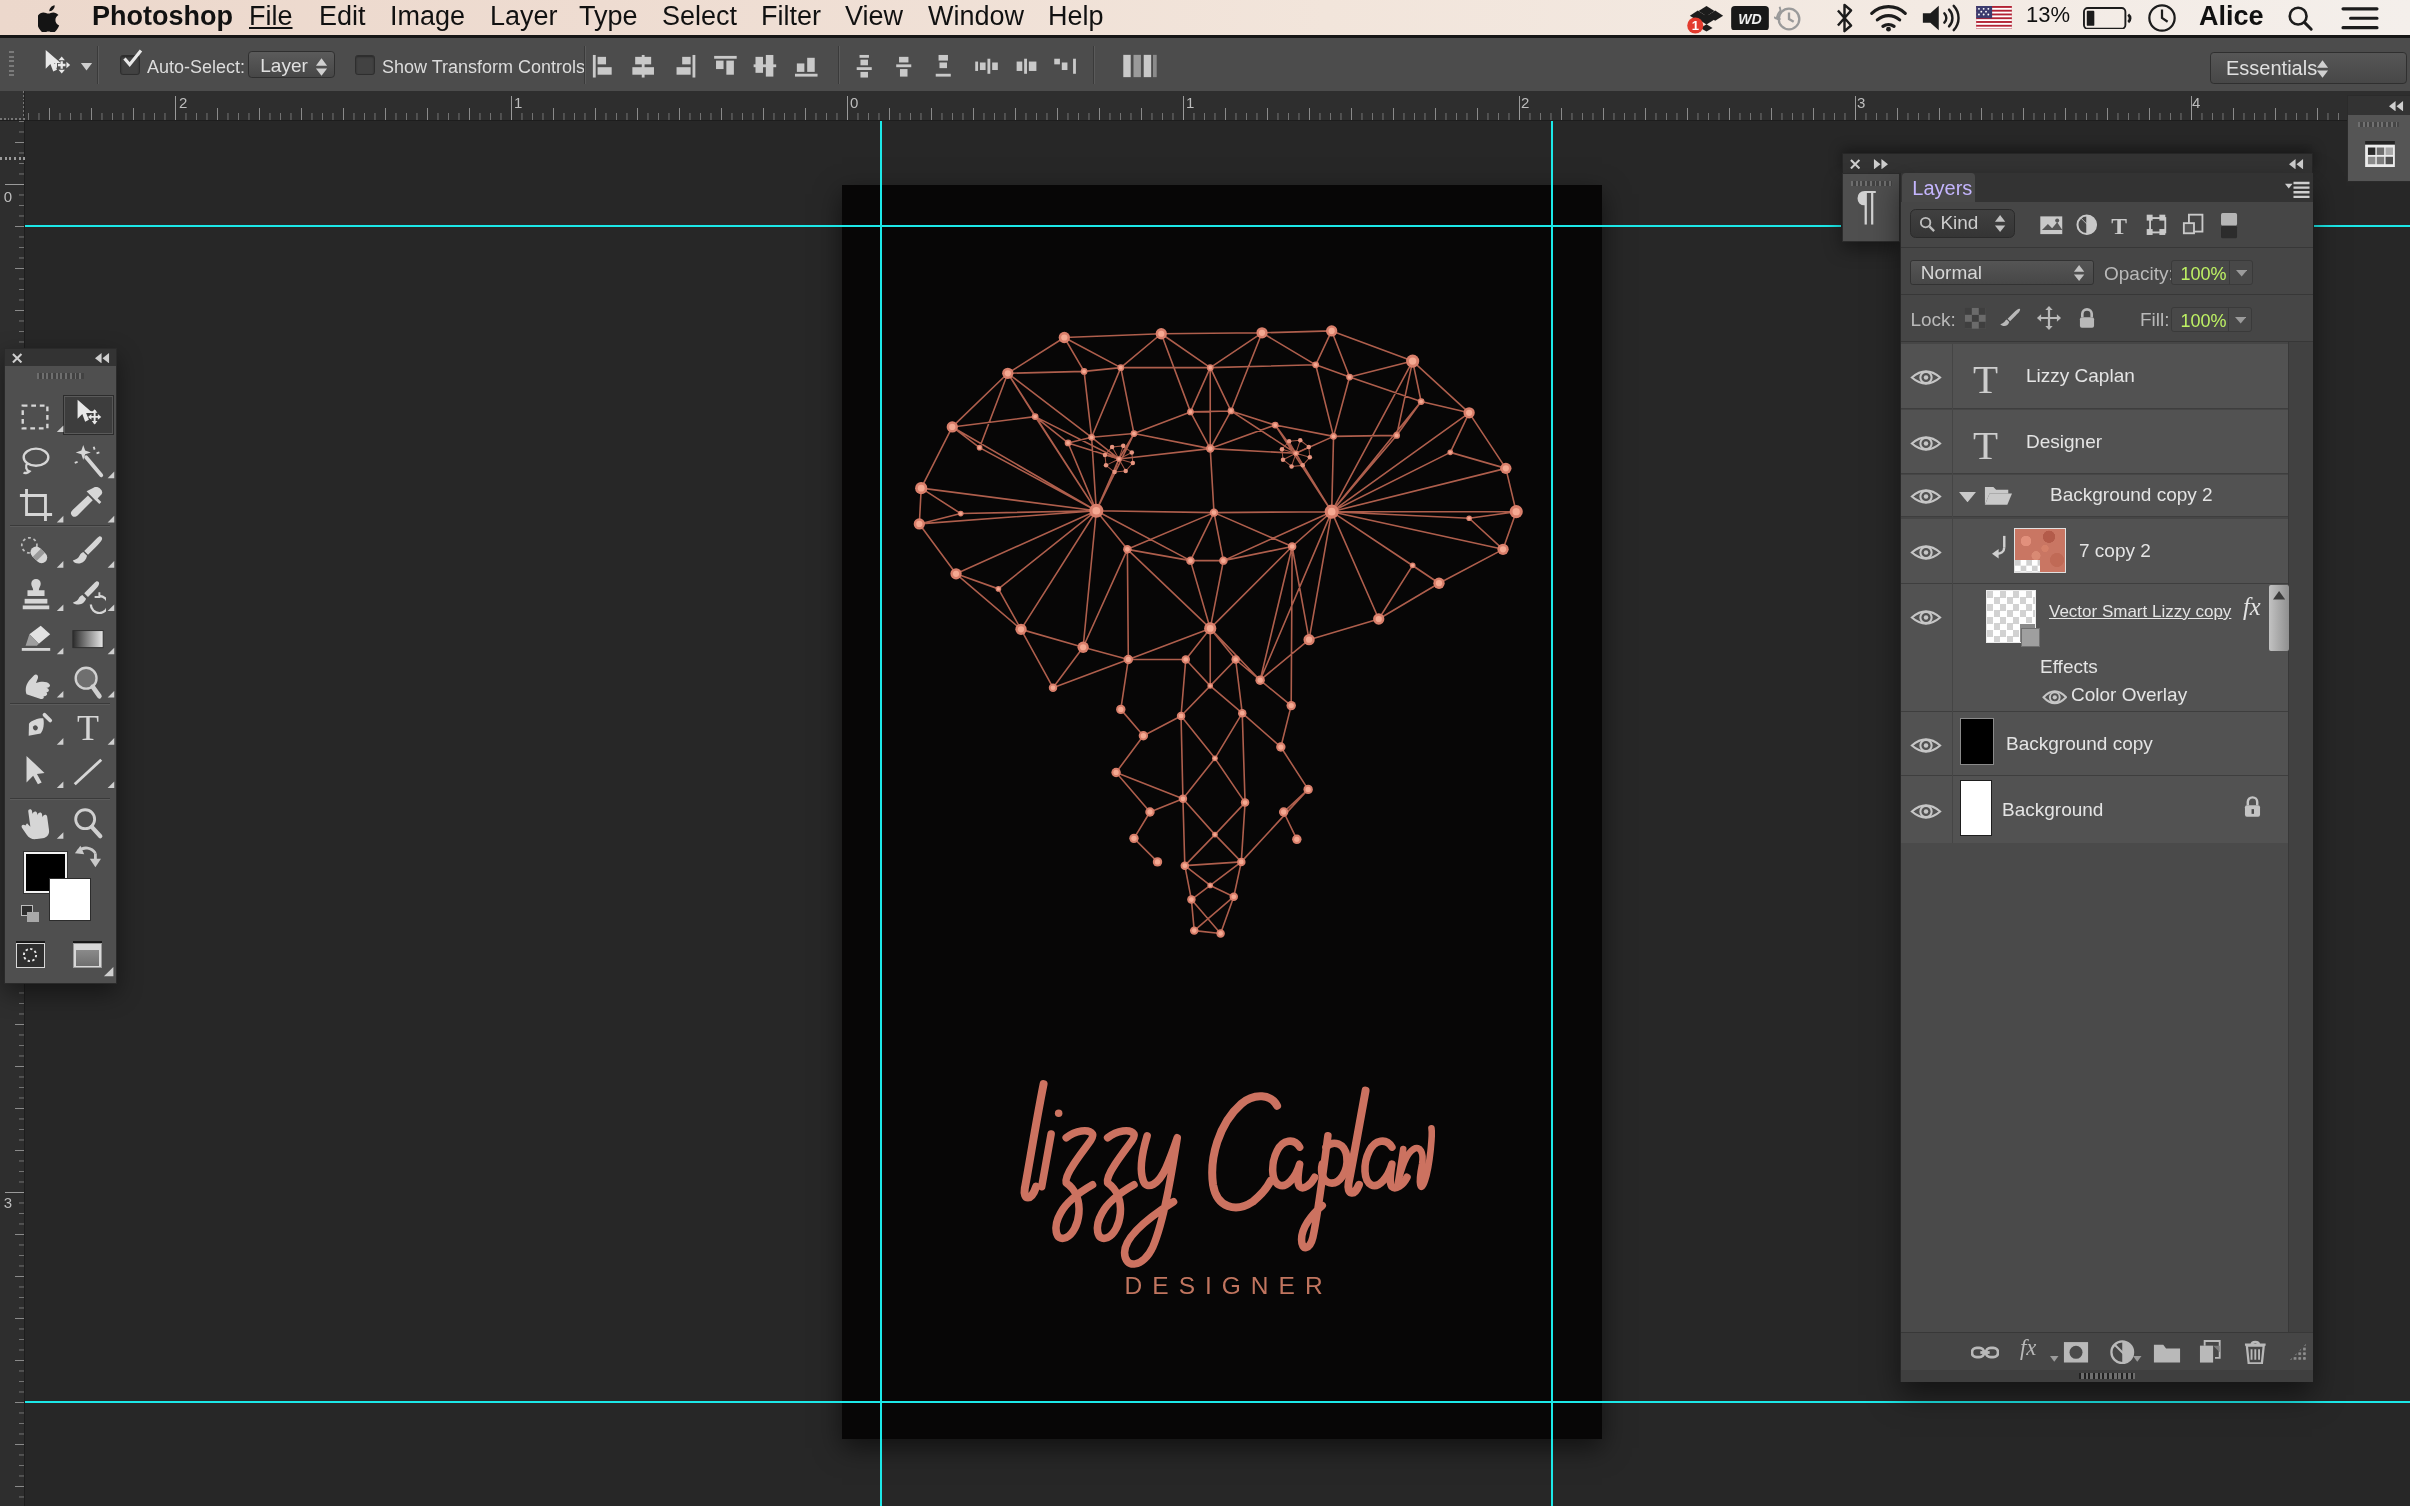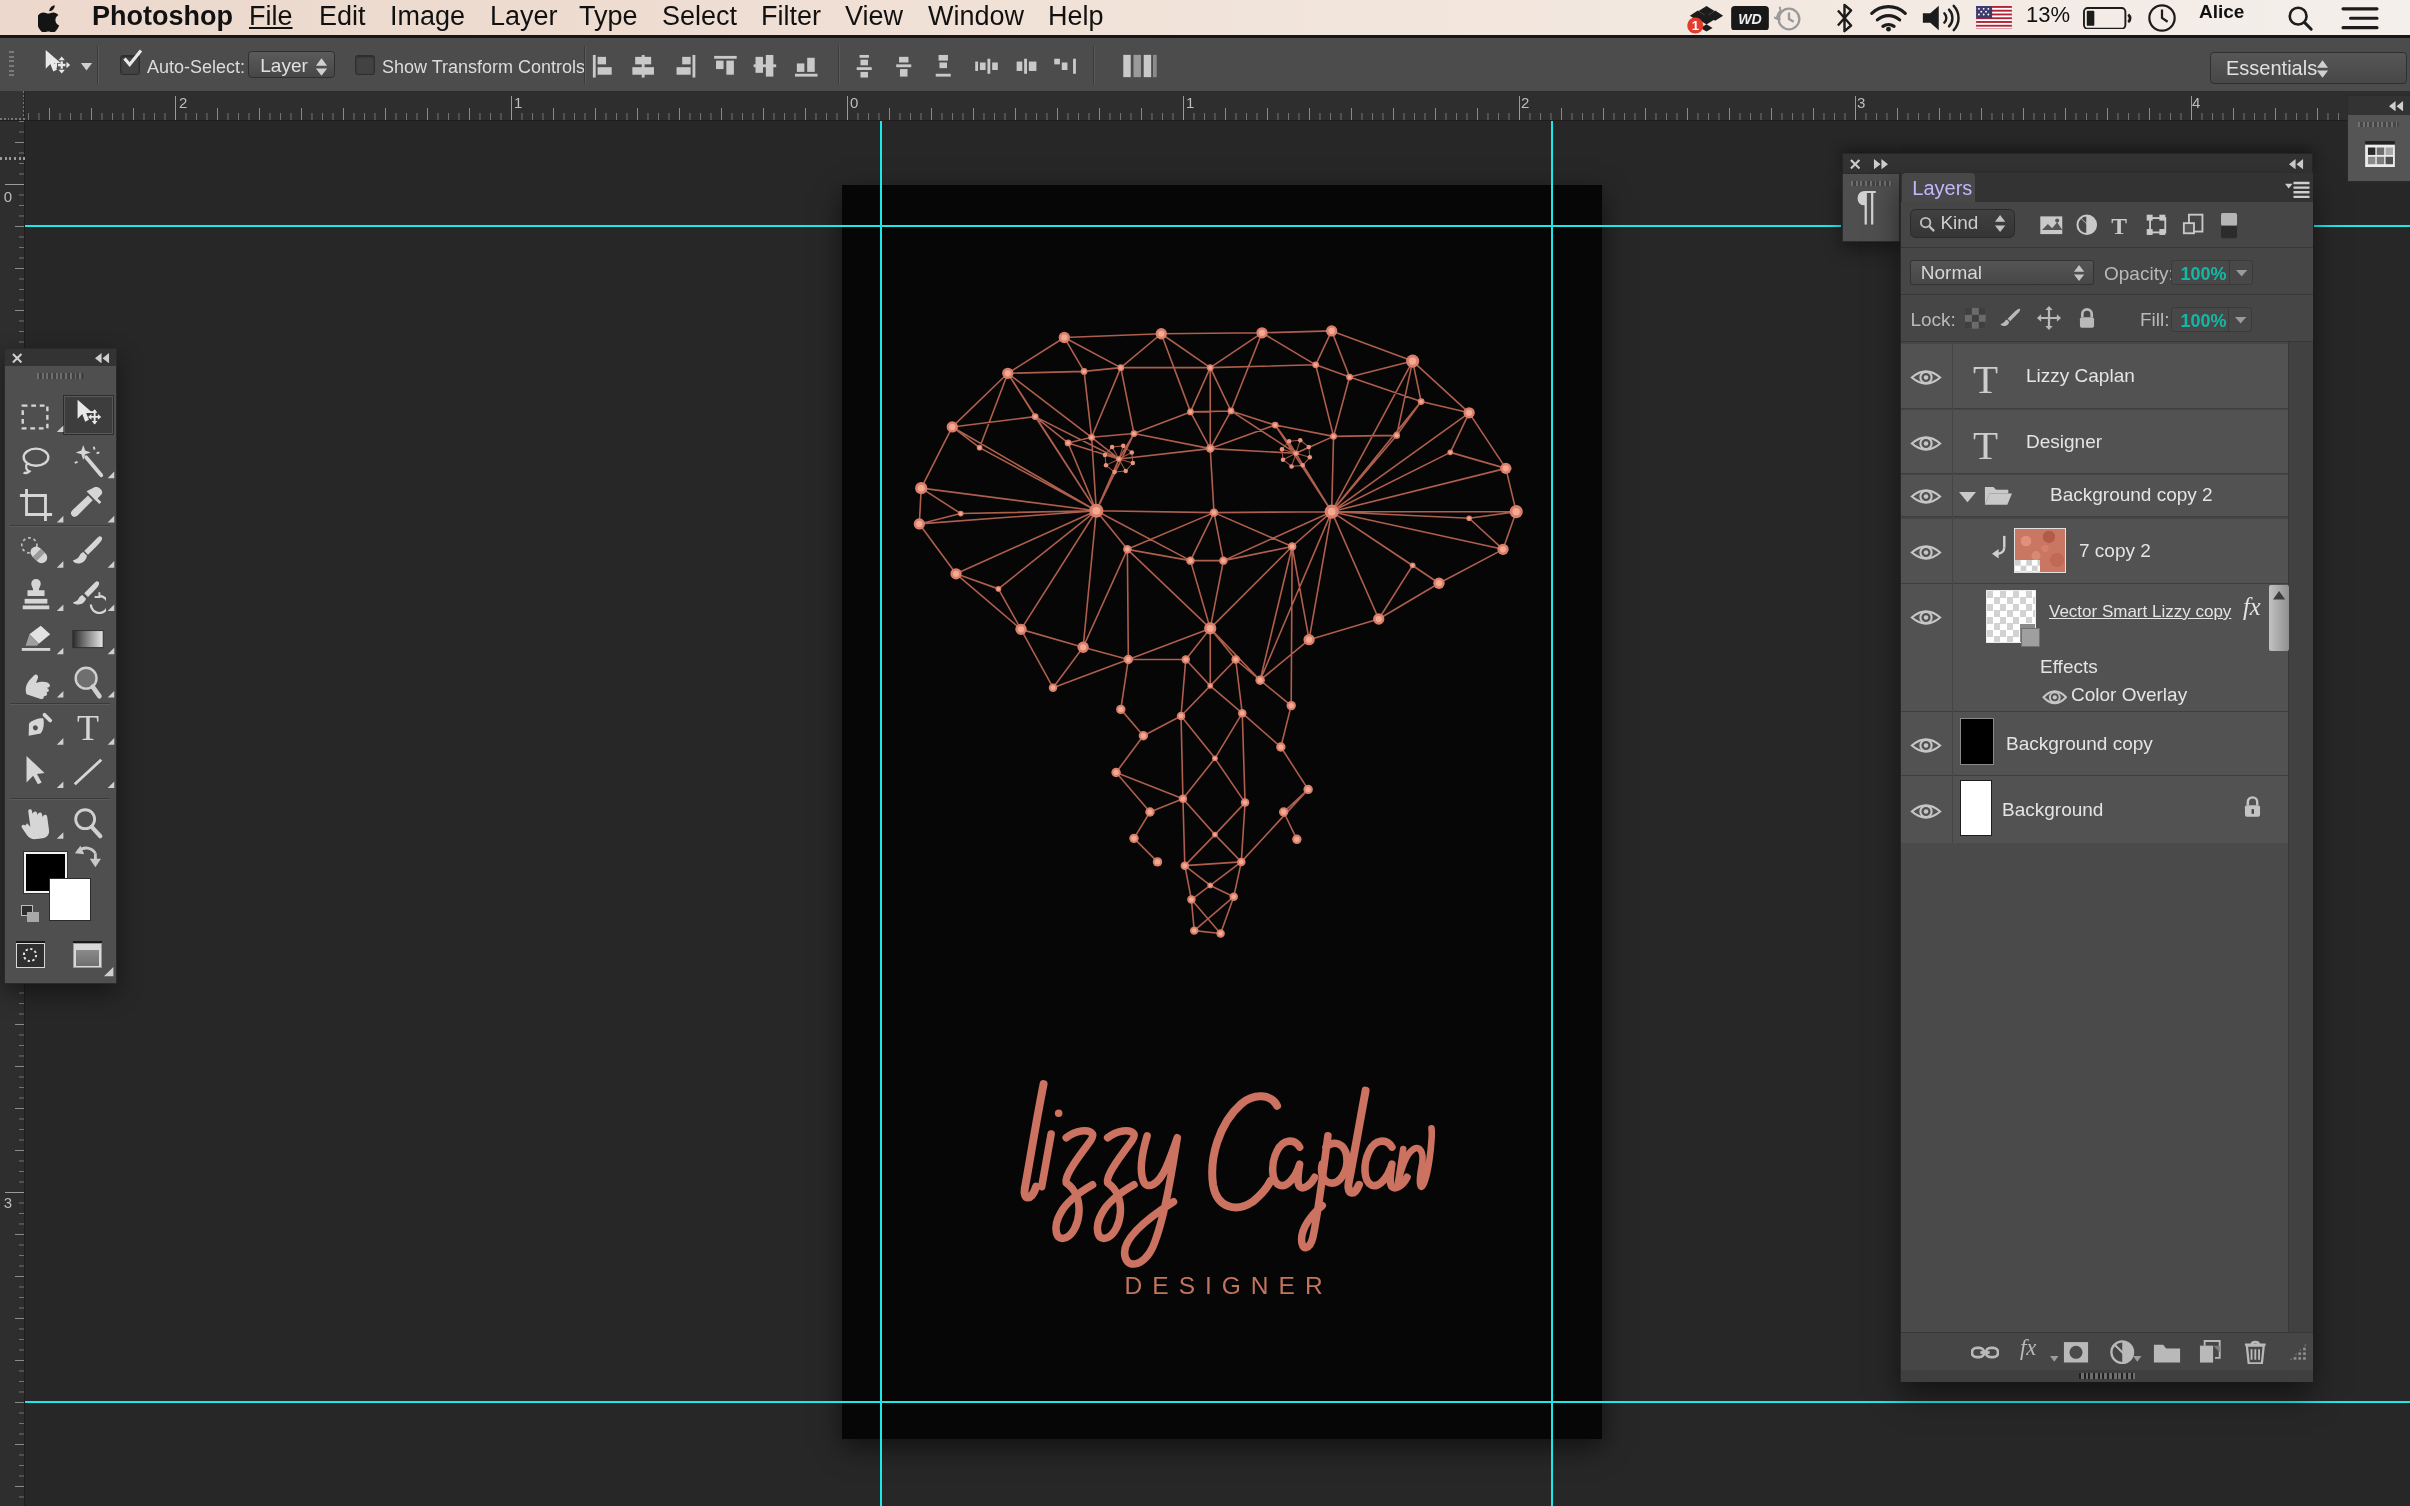--- a/index.html
+++ b/index.html
@@ -37,21 +37,21 @@
     background-position: right 63px, right 63px, right 63px;
     background-repeat: repeat-y; }
   
   #doc { position:absolute; left:842px; top:185px; width:760px; height:1254px; background:#070606; box-shadow:0 9.4px 24.5px rgba(0,0,0,.55); }
   .guide { position:absolute; background:#1ce8e8; }
   
   #lpanel { position:absolute; left:1900px; top:173px; width:412px; height:1209px; background:#464646; box-shadow:0 13px 28px rgba(0,0,0,.5); border:0.9px solid #282828; border-top:none; }
   .lrow { position:absolute; left:0; width:387px; background:#525252; border-bottom:0.9px solid #3e3e3e; }
   .ltext { position:absolute; color:#e4e4e4; font-size:19px; }
   .graytxt { color:#b9b9b9; font-size:19px; position:absolute; }
-  .valbox { position:absolute; background:#484848; border:0.9px solid #3a3a3a; border-radius:2.8px; color:#14b8a6; font-size:18px;font-weight:bold; }
+  .valbox { position:absolute; background:#484848; border:0.9px solid #3a3a3a; border-radius:2.8px; color:#bef264; font-size:18px; }
 </style>
 </head>
 <body>
 
 <div id="menubar">
   <svg class="mi" style="left:38px;top:3.8px" width="24.5" height="28" viewBox="0 0 24 28">
     <path fill="#141414" d="M16.4 1.3c.2 1.5-.4 2.9-1.3 4-1 1.2-2.5 2.1-4 2-.2-1.4.5-2.9 1.4-3.9.9-1.1 2.5-1.9 3.9-2.1z"></path>
     <path fill="#141414" d="M20.9 21.6c-.6 1.4-.9 2-1.7 3.2-1.1 1.7-2.7 3.9-4.6 3.9-1.7 0-2.2-1.1-4.5-1.1s-2.8 1.1-4.5 1.1c-1.9 0-3.3-1.9-4.4-3.6-3.1-4.8-3.4-10.4-1.5-13.4 1.3-2.1 3.5-3.3 5.5-3.3 2 0 3.3 1.1 5 1.1 1.6 0 2.6-1.1 4.9-1.1 1.8 0 3.7 1 5.1 2.7-4.5 2.4-3.8 8.8.7 10.5z"></path>
   </svg>
   <span class="mi" style="left:92px;font-weight:bold;">Photoshop</span>
@@ -130,21 +130,21 @@
   <span class="mi" style="left:2026px;top:1.9px;font-size:22px;">13%</span>
   <svg class="mi" style="left:2083px;top:6.6px" width="49" height="22.6" viewBox="0 0 52 24">
     <rect x="1" y="1" width="44" height="22" rx="4" fill="none" stroke="#1c1c1c" stroke-width="2"></rect>
     <rect x="4" y="4" width="8" height="16" rx="1" fill="#1c1c1c"></rect>
     <path d="M48 8 a 5 5 0 0 1 0 8" stroke="#1c1c1c" stroke-width="3" fill="none"></path>
   </svg>
   <svg class="mi" style="left:2147px;top:2.8px" width="30" height="30" viewBox="0 0 32 32">
     <circle cx="16" cy="16" r="13.5" fill="none" stroke="#1c1c1c" stroke-width="2.4"></circle>
     <path d="M16 7 v9 l6 4" stroke="#1c1c1c" stroke-width="2.4" fill="none"></path>
   </svg>
-  <span class="mi" style="left:2199px;top:0.9px;font-size:19px;font-weight:bold;">Alice</span>
+  <span class="mi" style="left:2199px;top:0.9px;font-size:27px;font-weight:bold;">Alice</span>
   <svg class="mi" style="left:2286px;top:3.8px" width="28" height="28" viewBox="0 0 30 30">
     <circle cx="13" cy="13" r="9" fill="none" stroke="#1c1c1c" stroke-width="2.8"></circle>
     <path d="M20 20 L27 27" stroke="#1c1c1c" stroke-width="3.2" stroke-linecap="round"></path>
   </svg>
   <svg class="mi" style="left:2341px;top:5.6px" width="38" height="24.5" viewBox="0 0 40 26">
     <g stroke="#1c1c1c" stroke-width="3.4" stroke-linecap="round">
       <path d="M2 3 h36 M10 13 h28 M2 23 h36"></path>
     </g>
   </svg>
 </div>

